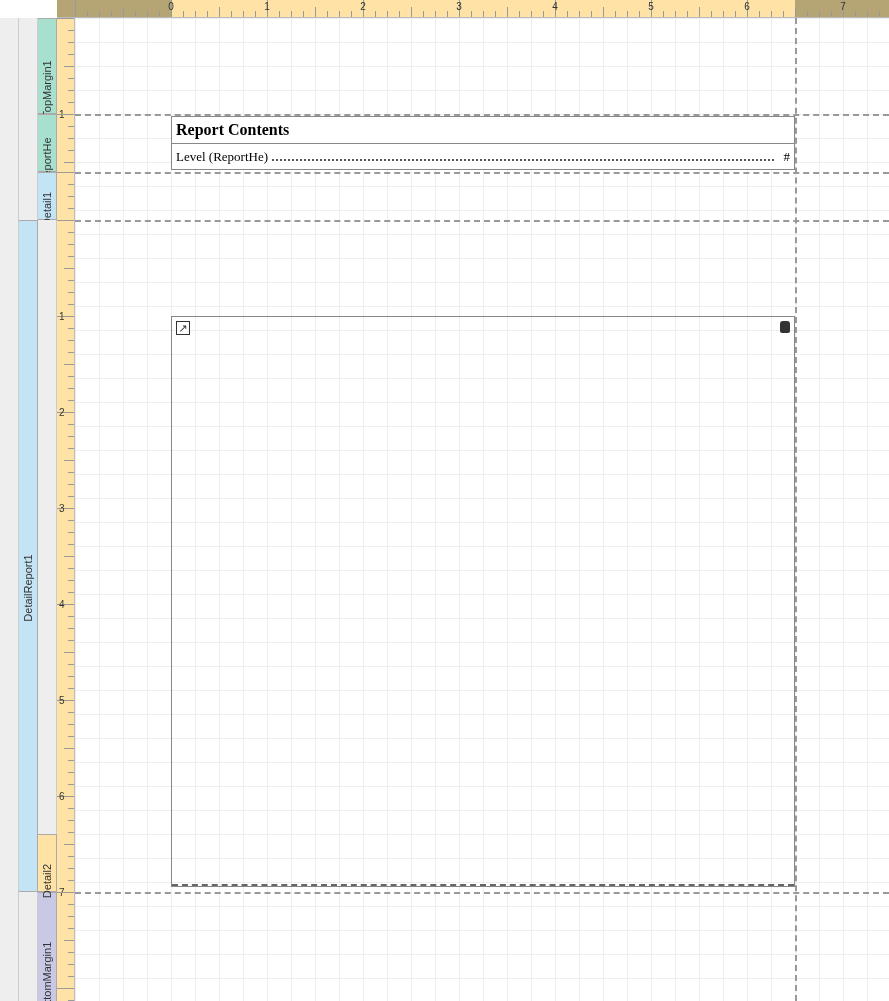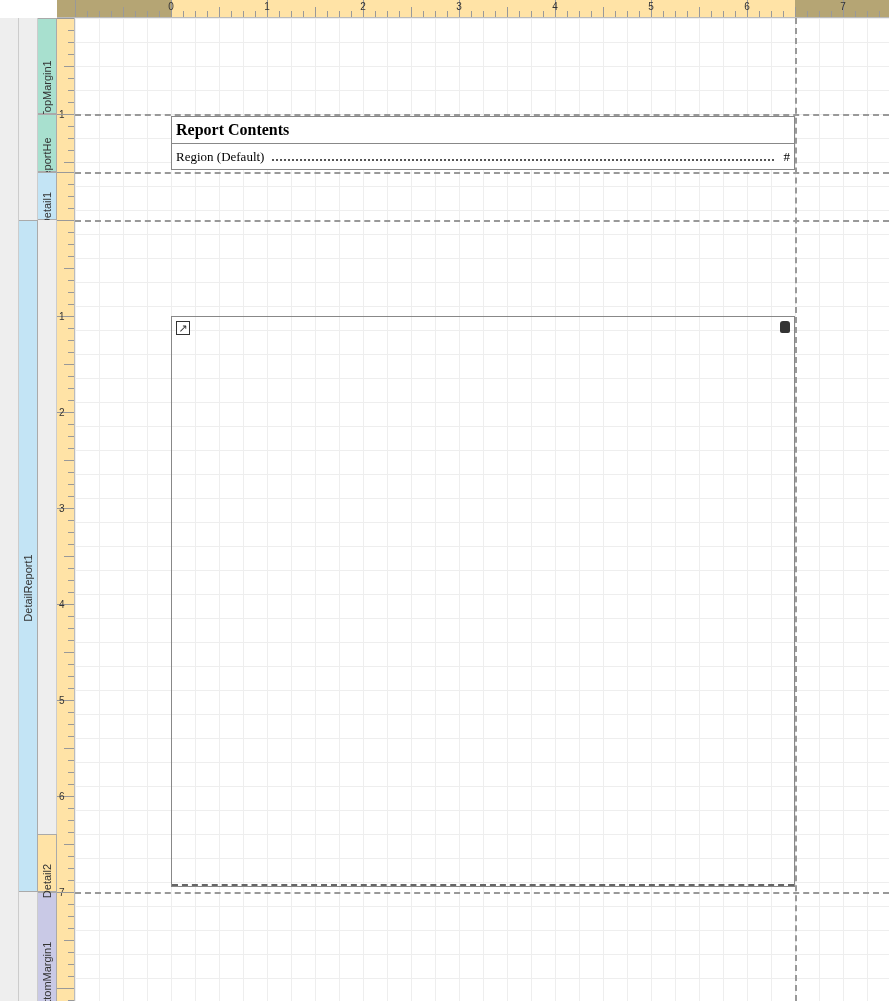--- a/index.html
+++ b/index.html
@@ -403,21 +403,21 @@
       </div>
     </div>
 </div>
 
 <div class="surface">
   <div class="grid"></div>
   <div class="paper-edge"></div>
 
   <div class="rpt-box" style="left: 96px; width: 624px; top: 98px; height: 53.6px; text-align: right;">
     <div class="title-line" style="left:4px; top:4px;">Report Contents</div>
-    <div class="toc-line-label" style="left:4px; bottom:4px;">Region (Default)</div>
+    <div class="toc-line-label" style="left:4px; bottom:4px;">Level (ReportHe)</div>
     <div class="toc-dots" style="left:100px; right:20px; bottom:8px;"></div>
     <div class="toc-hash" style="right:4px; bottom:4px;">#</div>
     <div style="position:absolute; left:0; right:0; top:26px; border-top:1px solid #888;"></div>
   </div>
 
 
   <div class="big-area" style="left: 96px; width: 624px; top: 297.6px; height: 571.2px;">
     <div class="ea-icon" style="left:4px; top:4px;"></div>
     <div class="tag-icon2" style="right:4px; top:4px;"></div>
     <div class="big-area-bottom-border"></div>

